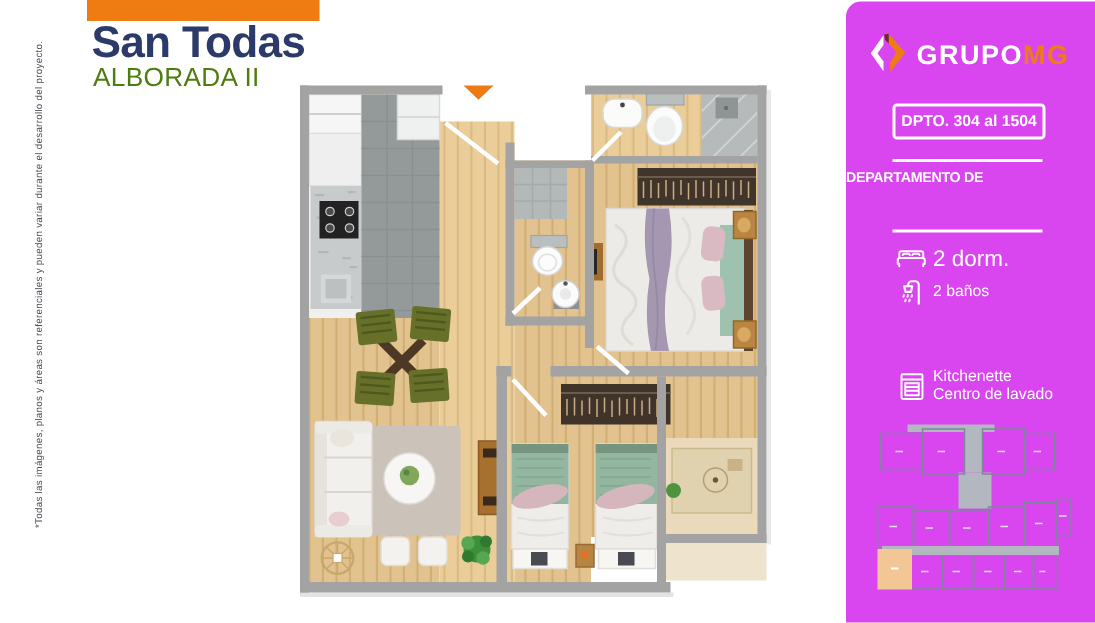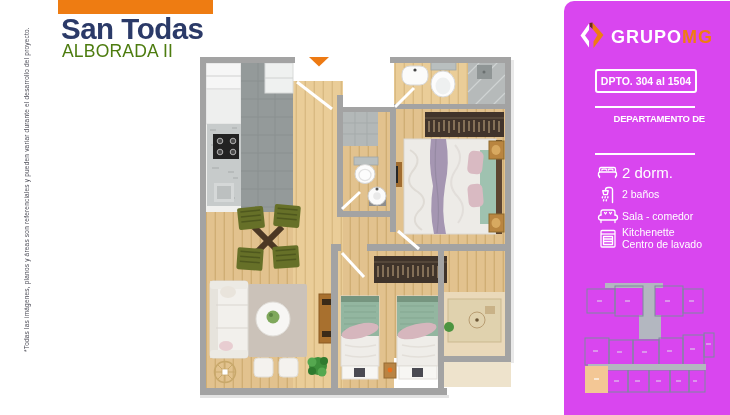--- a/index.html
+++ b/index.html
@@ -315,21 +315,21 @@
       <polygon points="25.5,5 28.5,4.5 28.5,11 26,8.5" fill="#6b3016"></polygon>
       <polygon points="25,5.5 16.5,17.5 25,29.5 25,23 21,17.5 25,12" fill="#ffffff"></polygon>
       <text x="47" y="24.5" font-family="Liberation Sans, sans-serif" font-size="18" font-weight="bold" fill="#ffffff" letter-spacing="1">GRUPO<tspan fill="#ee7c12">MG</tspan></text>
     </svg>
   </div>
 
   <div class="abs" style="left:31px;top:68px;width:98px;height:20px;border:2px solid #ffffff;border-radius:3px;color:#fff;font-size:10.5px;font-weight:bold;text-align:center;line-height:20px;white-space:nowrap;">DPTO. 304 al 1504</div>
 
   <div class="abs" style="left:31px;top:105px;width:100px;height:2px;background:#ffffff;"></div>
 
-  <div class="abs" style="left:0;top:112px;width:141px;text-align:right;color:#fff;font-size:9.5px;font-weight:bold;letter-spacing:-0.2px;">DEPARTAMENTO DE</div>
+  <div class="abs" style="left:0;top:112px;width:141px;text-align:left;color:#fff;font-size:9.5px;font-weight:bold;letter-spacing:-0.2px;">DEPARTAMENTO DE</div>
 
 
   <div class="abs" style="left:31px;top:152px;width:100px;height:2px;background:#ffffff;"></div>
 
   <div class="abs" style="left:33px;top:163px;width:120px;height:16px;">
     <svg width="21" height="14" viewBox="0 0 21 14" style="position:absolute;left:0;top:1px;">
       <g stroke="#ffffff" fill="none" stroke-width="1.3" stroke-linecap="round" stroke-linejoin="round">
         <path d="M2.5,7 L2.5,4 Q2.5,2.5 4,2.5 L17,2.5 Q18.5,2.5 18.5,4 L18.5,7"></path>
         <path d="M1.5,11 L1.5,8.5 Q1.5,7 3,7 L18,7 Q19.5,7 19.5,8.5 L19.5,11"></path>
         <path d="M2.5,11 L2.5,12.5 M18.5,11 L18.5,12.5"></path>
@@ -344,33 +344,22 @@
     <svg width="20" height="18" viewBox="0 0 20 18" style="position:absolute;left:1px;top:0;">
       <g stroke="#ffffff" fill="none" stroke-width="1.4" stroke-linecap="round" stroke-linejoin="round">
         <path d="M14.5,16.5 L14.5,4 Q14.5,1.5 12,1.5 L10,1.5 Q7.5,1.5 7.5,4 L7.5,4.8"></path>
         <path d="M4.8,4.8 L10.2,4.8 L9.3,8.6 L5.7,8.6 Z"></path>
         <path d="M4.6,10.8 L4.3,11.8 M7.3,10.8 L7,11.8 M10,10.8 L9.7,11.8 M5.8,13.8 L5.5,14.8 M8.5,13.8 L8.2,14.8"></path>
       </g>
     </svg>
     <span style="position:absolute;left:25px;top:2px;color:#fff;font-size:10.5px;">2 baños</span>
   </div>
 
-  <div class="abs" style="left:33px;top:207px;width:130px;height:18px;">
-    <svg width="22" height="17" viewBox="0 0 22 17" style="position:absolute;left:0;top:0;">
-      <g stroke="#ffffff" fill="none" stroke-width="1.3" stroke-linecap="round" stroke-linejoin="round">
-        <path d="M4,7 L4,4 Q4,2 6,2 L16,2 Q18,2 18,4 L18,7"></path>
-        <path d="M4,7 Q1.5,7 1.5,9.5 Q1.5,12 4,12 L18,12 Q20.5,12 20.5,9.5 Q20.5,7 18,7"></path>
-        <path d="M4,12 L4,14.5 M18,12 L18,14.5"></path>
-        <path d="M7.5,4.5 L8.5,6 L9.5,4.5 M12.5,4.5 L13.5,6 L14.5,4.5"></path>
-      </g>
-    </svg>
-    <span style="position:absolute;left:25px;top:2px;color:#fff;font-size:10.5px;">Sala - comedor</span>
-  </div>
-
-  <div class="abs" style="left:33px;top:226px;width:130px;height:32px;">
+
+  <div class="abs" style="left:33px;top:245px;width:130px;height:32px;">
     <svg width="18" height="20" viewBox="0 0 18 20" style="position:absolute;left:2px;top:2px;">
       <g stroke="#ffffff" fill="none" stroke-width="1.3" stroke-linejoin="round">
         <rect x="2" y="1.5" width="14" height="16.5" rx="1"></rect>
         <path d="M2,5 L16,5"></path>
         <rect x="4.5" y="7.5" width="9" height="8"></rect>
         <path d="M4.5,10 L13.5,10 M4.5,12.5 L13.5,12.5"></path>
       </g>
     </svg>
     <span style="position:absolute;left:25px;top:0;color:#fff;font-size:10.5px;line-height:11.5px;">Kitchenette<br>Centro de lavado</span>
   </div>

